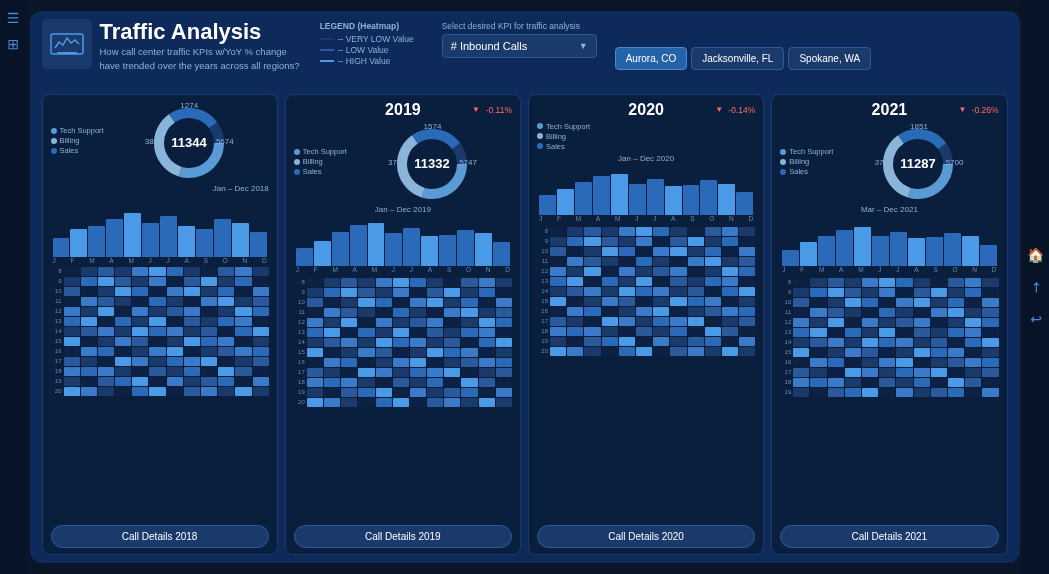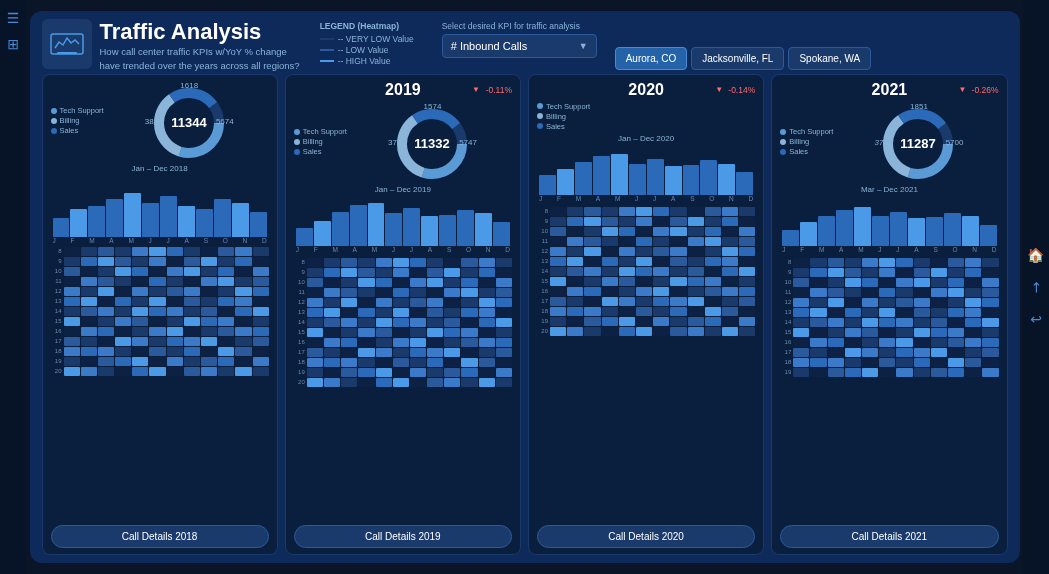--- a/index.html
+++ b/index.html
@@ -23,21 +23,21 @@
     <div style="color:#4a8ad4; font-size:14px; cursor:pointer;">☰</div>
     <div style="color:#4a8ad4; font-size:14px; cursor:pointer;">⊞</div>
   </div>
 
   <div style="position:absolute; right:0; top:0; width:26px; height:574px; background:#071428; display:flex; flex-direction:column; align-items:center; justify-content:center; gap:16px; z-index:10;">
     <div style="color:#4a8ad4; font-size:14px; cursor:pointer;">🏠</div>
     <div style="color:#4a8ad4; font-size:14px; cursor:pointer; transform:rotate(-45deg);">↗</div>
     <div style="color:#4a8ad4; font-size:14px; cursor:pointer;">↩</div>
   </div>
 
-  <div style="width:990px; height:552px; background:#0d2a5a; border-radius:12px; padding:8px 12px; display:flex; flex-direction:column; gap:2px; margin-left:10px; margin-right:10px;">
+  <div style="width:990px; height:552px; background:#0d2a5a; border-radius:12px; padding:8px 12px; display:flex; flex-direction:column; gap:22px; margin-left:10px; margin-right:10px;">
 
     <div style="display:flex; align-items:flex-start; gap:8px; flex-shrink:0;">
 
       <div style="width:50px; height:50px; background:#1a3a6b; border-radius:6px; display:flex; align-items:center; justify-content:center; flex-shrink:0;">
         <svg width="36" height="36" viewBox="0 0 36 36">
           <rect x="2" y="8" width="32" height="20" rx="2" fill="none" stroke="#4a9ae8" stroke-width="1.5"></rect>
           <polyline points="6,22 10,16 14,19 18,12 22,17 26,14 30,18" fill="none" stroke="#4a9ae8" stroke-width="1.5"></polyline>
           <rect x="8" y="26" width="20" height="2" rx="1" fill="#4a9ae8"></rect>
         </svg>
       </div>
@@ -96,36 +96,36 @@
               <span>Billing</span>
             </div>
             <div style="display:flex; align-items:center; gap:3px; font-size:7.5px; color:#8ab4d8;">
               <span style="display:inline-block; width:6px; height:6px; border-radius:50%; background:#2a6ab8;"></span>
               <span>Sales</span>
             </div>
           </div>
           <div style="position:relative; flex:1; display:flex; align-items:center; justify-content:center;">
 
             <div style="position:relative; width:85px; height:80px;">
-              <div style="position:absolute; top:0; left:50%; transform:translateX(-50%); font-size:8px; color:#8ab4d8;">1618</div>
+              <div style="position:absolute; top:0; left:50%; transform:translateX(-50%); font-size:8px; color:#8ab4d8;">1274</div>
               <div style="position:absolute; left:-2px; top:50%; transform:translateY(-50%); font-size:8px; color:#8ab4d8;">3811</div>
               <div style="position:absolute; right:-2px; top:50%; transform:translateY(-50%); font-size:8px; color:#8ab4d8;">5674</div>
               <svg width="85" height="80" viewBox="0 0 85 80">
                 <circle cx="42" cy="42" r="30" fill="none" stroke="#1a3a6b" stroke-width="10"></circle>
                 <circle cx="42" cy="42" r="30" fill="none" stroke="#5b9bd5" stroke-width="10" stroke-dasharray="56 133" stroke-dashoffset="0" stroke-linecap="butt"></circle>
                 <circle cx="42" cy="42" r="30" fill="none" stroke="#8ab4d8" stroke-width="10" stroke-dasharray="67 133" stroke-dashoffset="-56" stroke-linecap="butt"></circle>
                 <circle cx="42" cy="42" r="30" fill="none" stroke="#2a6ab8" stroke-width="10" stroke-dasharray="46 133" stroke-dashoffset="-123" stroke-linecap="butt"></circle>
                 <text x="42" y="46" text-anchor="middle" fill="white" font-size="13" font-weight="700">11344</text>
               </svg>
             </div>
           </div>
         </div>
 
         <div style="flex:0 0 70px;">
-          <div style="font-size:8px; color:#8ab4d8; text-align:center; margin-bottom:14px;">Jan – Dec 2018</div>
+          <div style="font-size:8px; color:#8ab4d8; text-align:right; margin-bottom:14px;">Jan – Dec 2018</div>
           <div id="bars-2018" style="height:50px; display:flex; align-items:flex-end; gap:1px; padding:0 2px;">
           <div style="flex: 1 1 0%; height: 37.5%; background: rgb(42, 106, 184); border-radius: 1px 1px 0px 0px; min-height: 3px;"></div>
               <div style="flex: 1 1 0%; height: 56.25%; background: rgb(74, 154, 232); border-radius: 1px 1px 0px 0px; min-height: 3px;"></div>
               <div style="flex: 1 1 0%; height: 62.5%; background: rgb(42, 106, 184); border-radius: 1px 1px 0px 0px; min-height: 3px;"></div>
               <div style="flex: 1 1 0%; height: 75%; background: rgb(42, 106, 184); border-radius: 1px 1px 0px 0px; min-height: 3px;"></div>
               <div style="flex: 1 1 0%; height: 87.5%; background: rgb(74, 154, 232); border-radius: 1px 1px 0px 0px; min-height: 3px;"></div>
               <div style="flex: 1 1 0%; height: 68.75%; background: rgb(42, 106, 184); border-radius: 1px 1px 0px 0px; min-height: 3px;"></div>
               <div style="flex: 1 1 0%; height: 81.25%; background: rgb(42, 106, 184); border-radius: 1px 1px 0px 0px; min-height: 3px;"></div>
               <div style="flex: 1 1 0%; height: 62.5%; background: rgb(74, 154, 232); border-radius: 1px 1px 0px 0px; min-height: 3px;"></div>
               <div style="flex: 1 1 0%; height: 56.25%; background: rgb(42, 106, 184); border-radius: 1px 1px 0px 0px; min-height: 3px;"></div>

